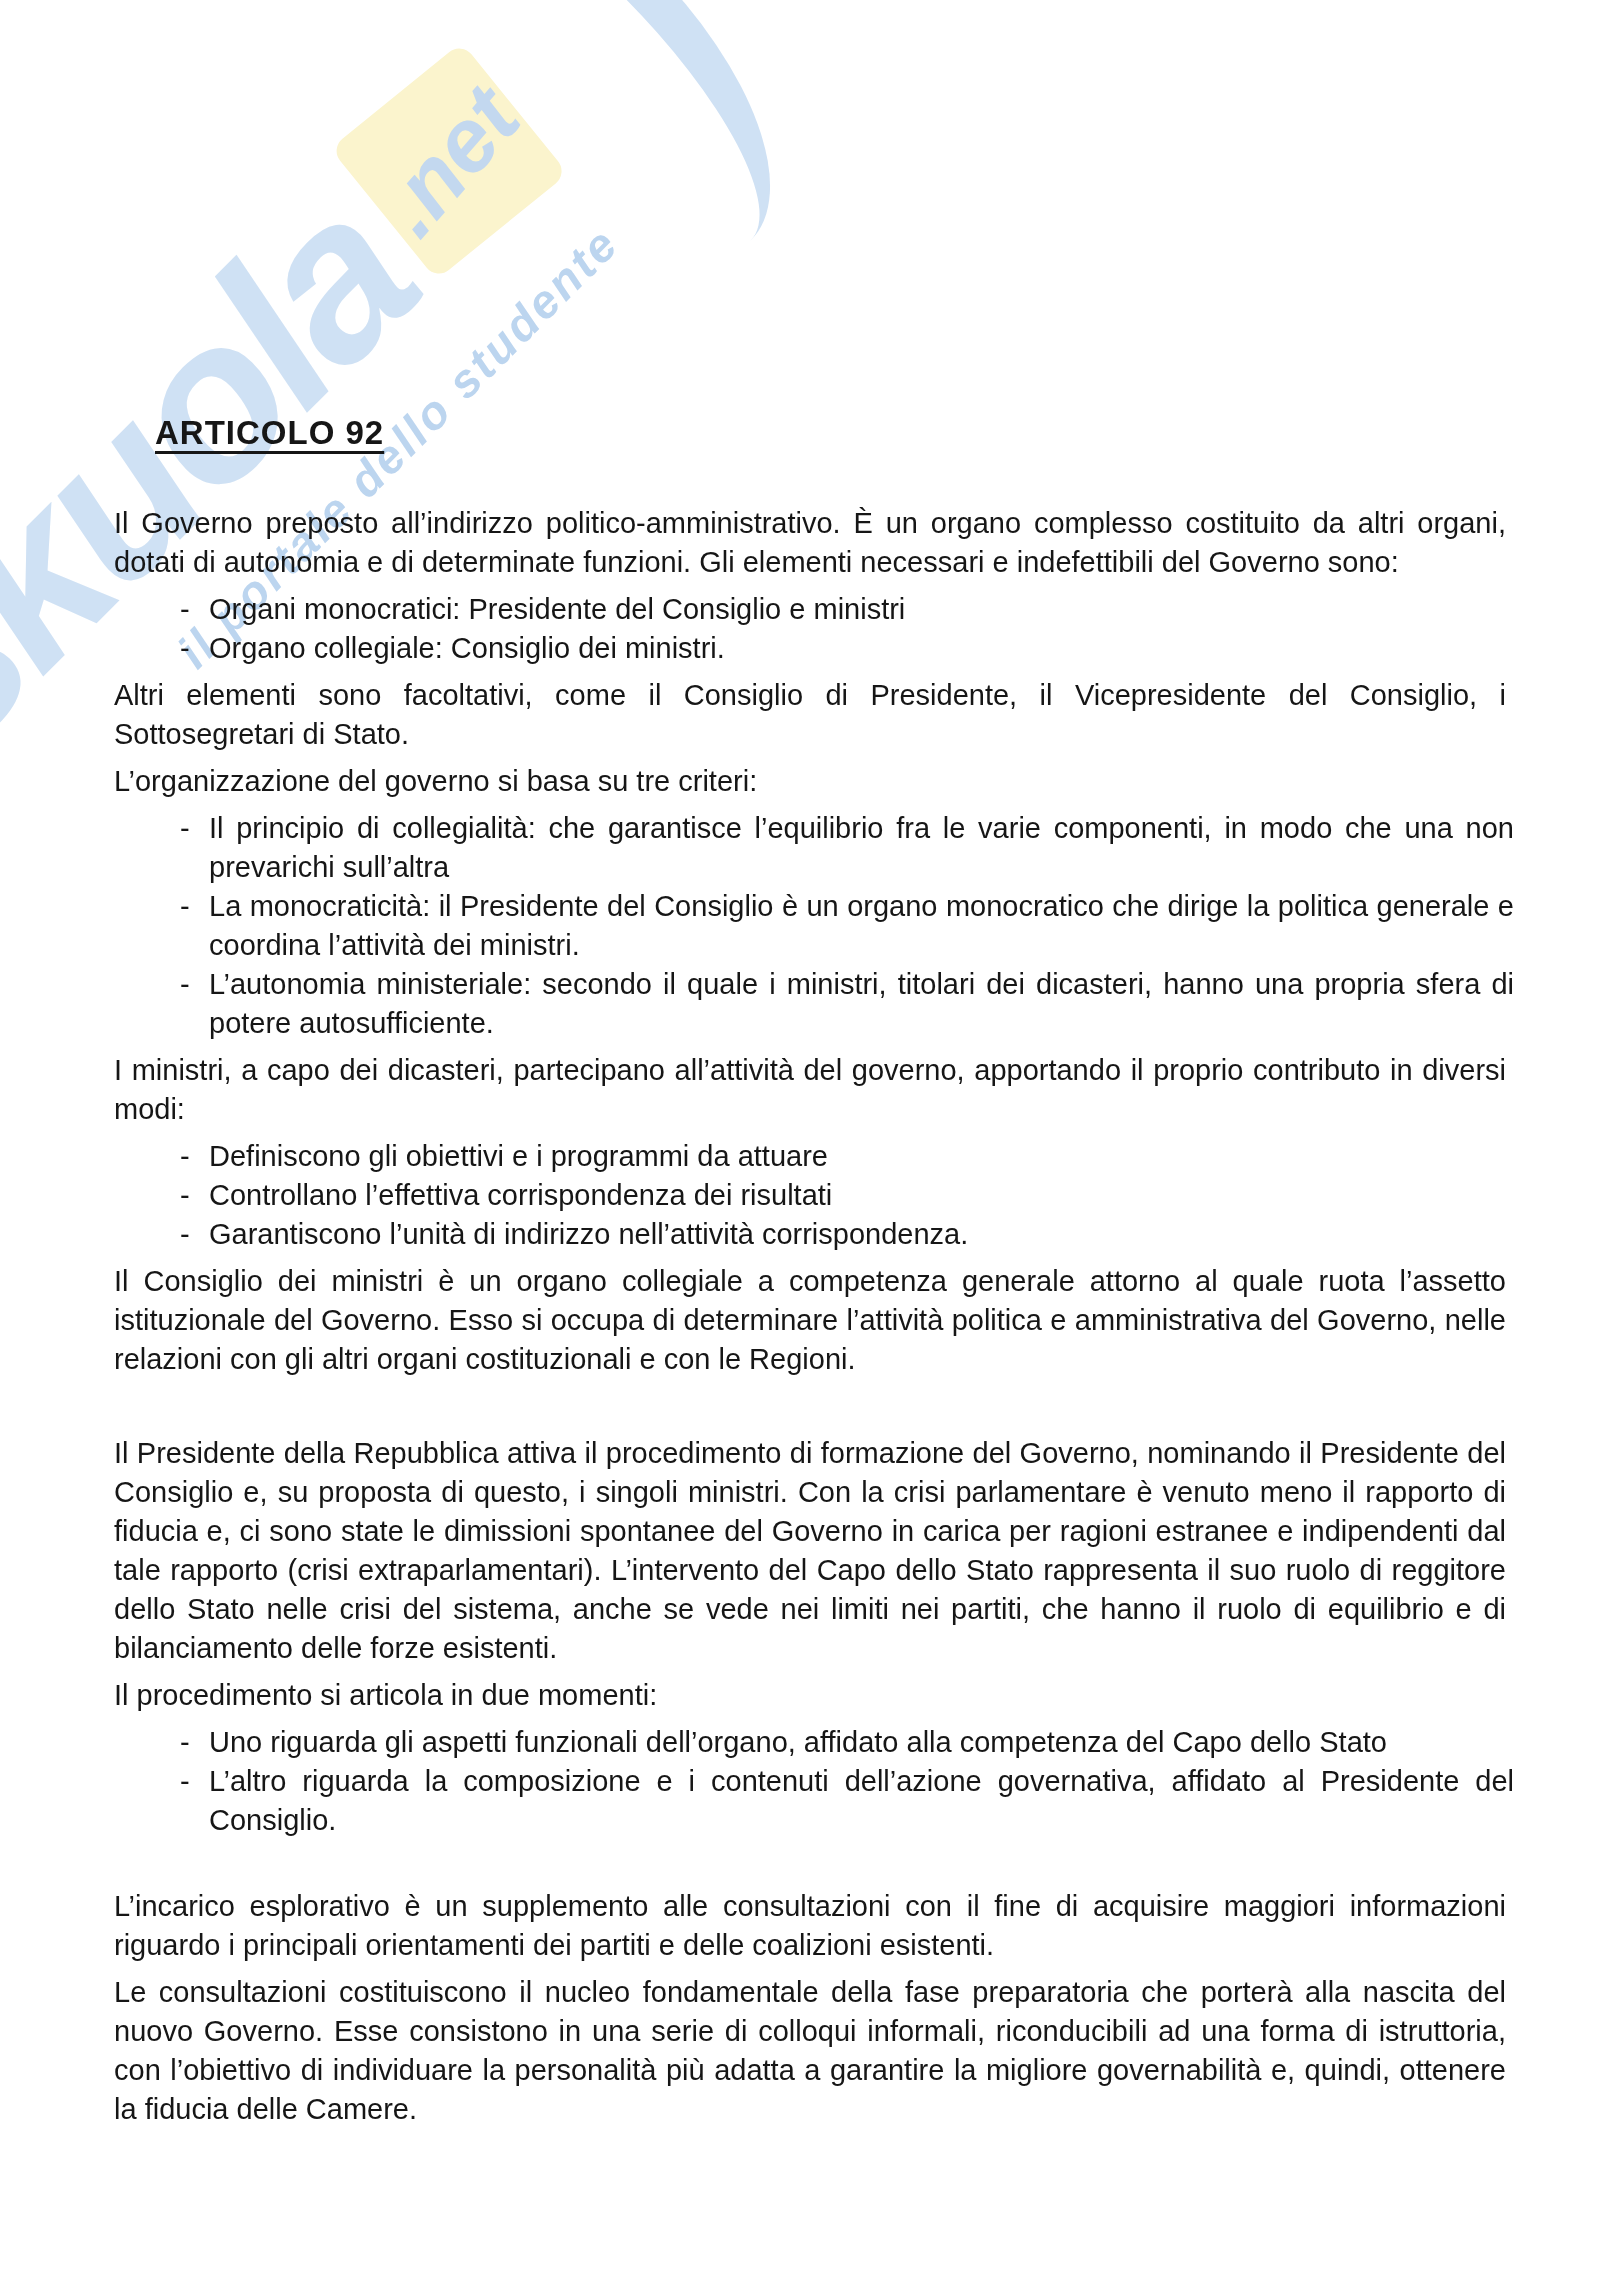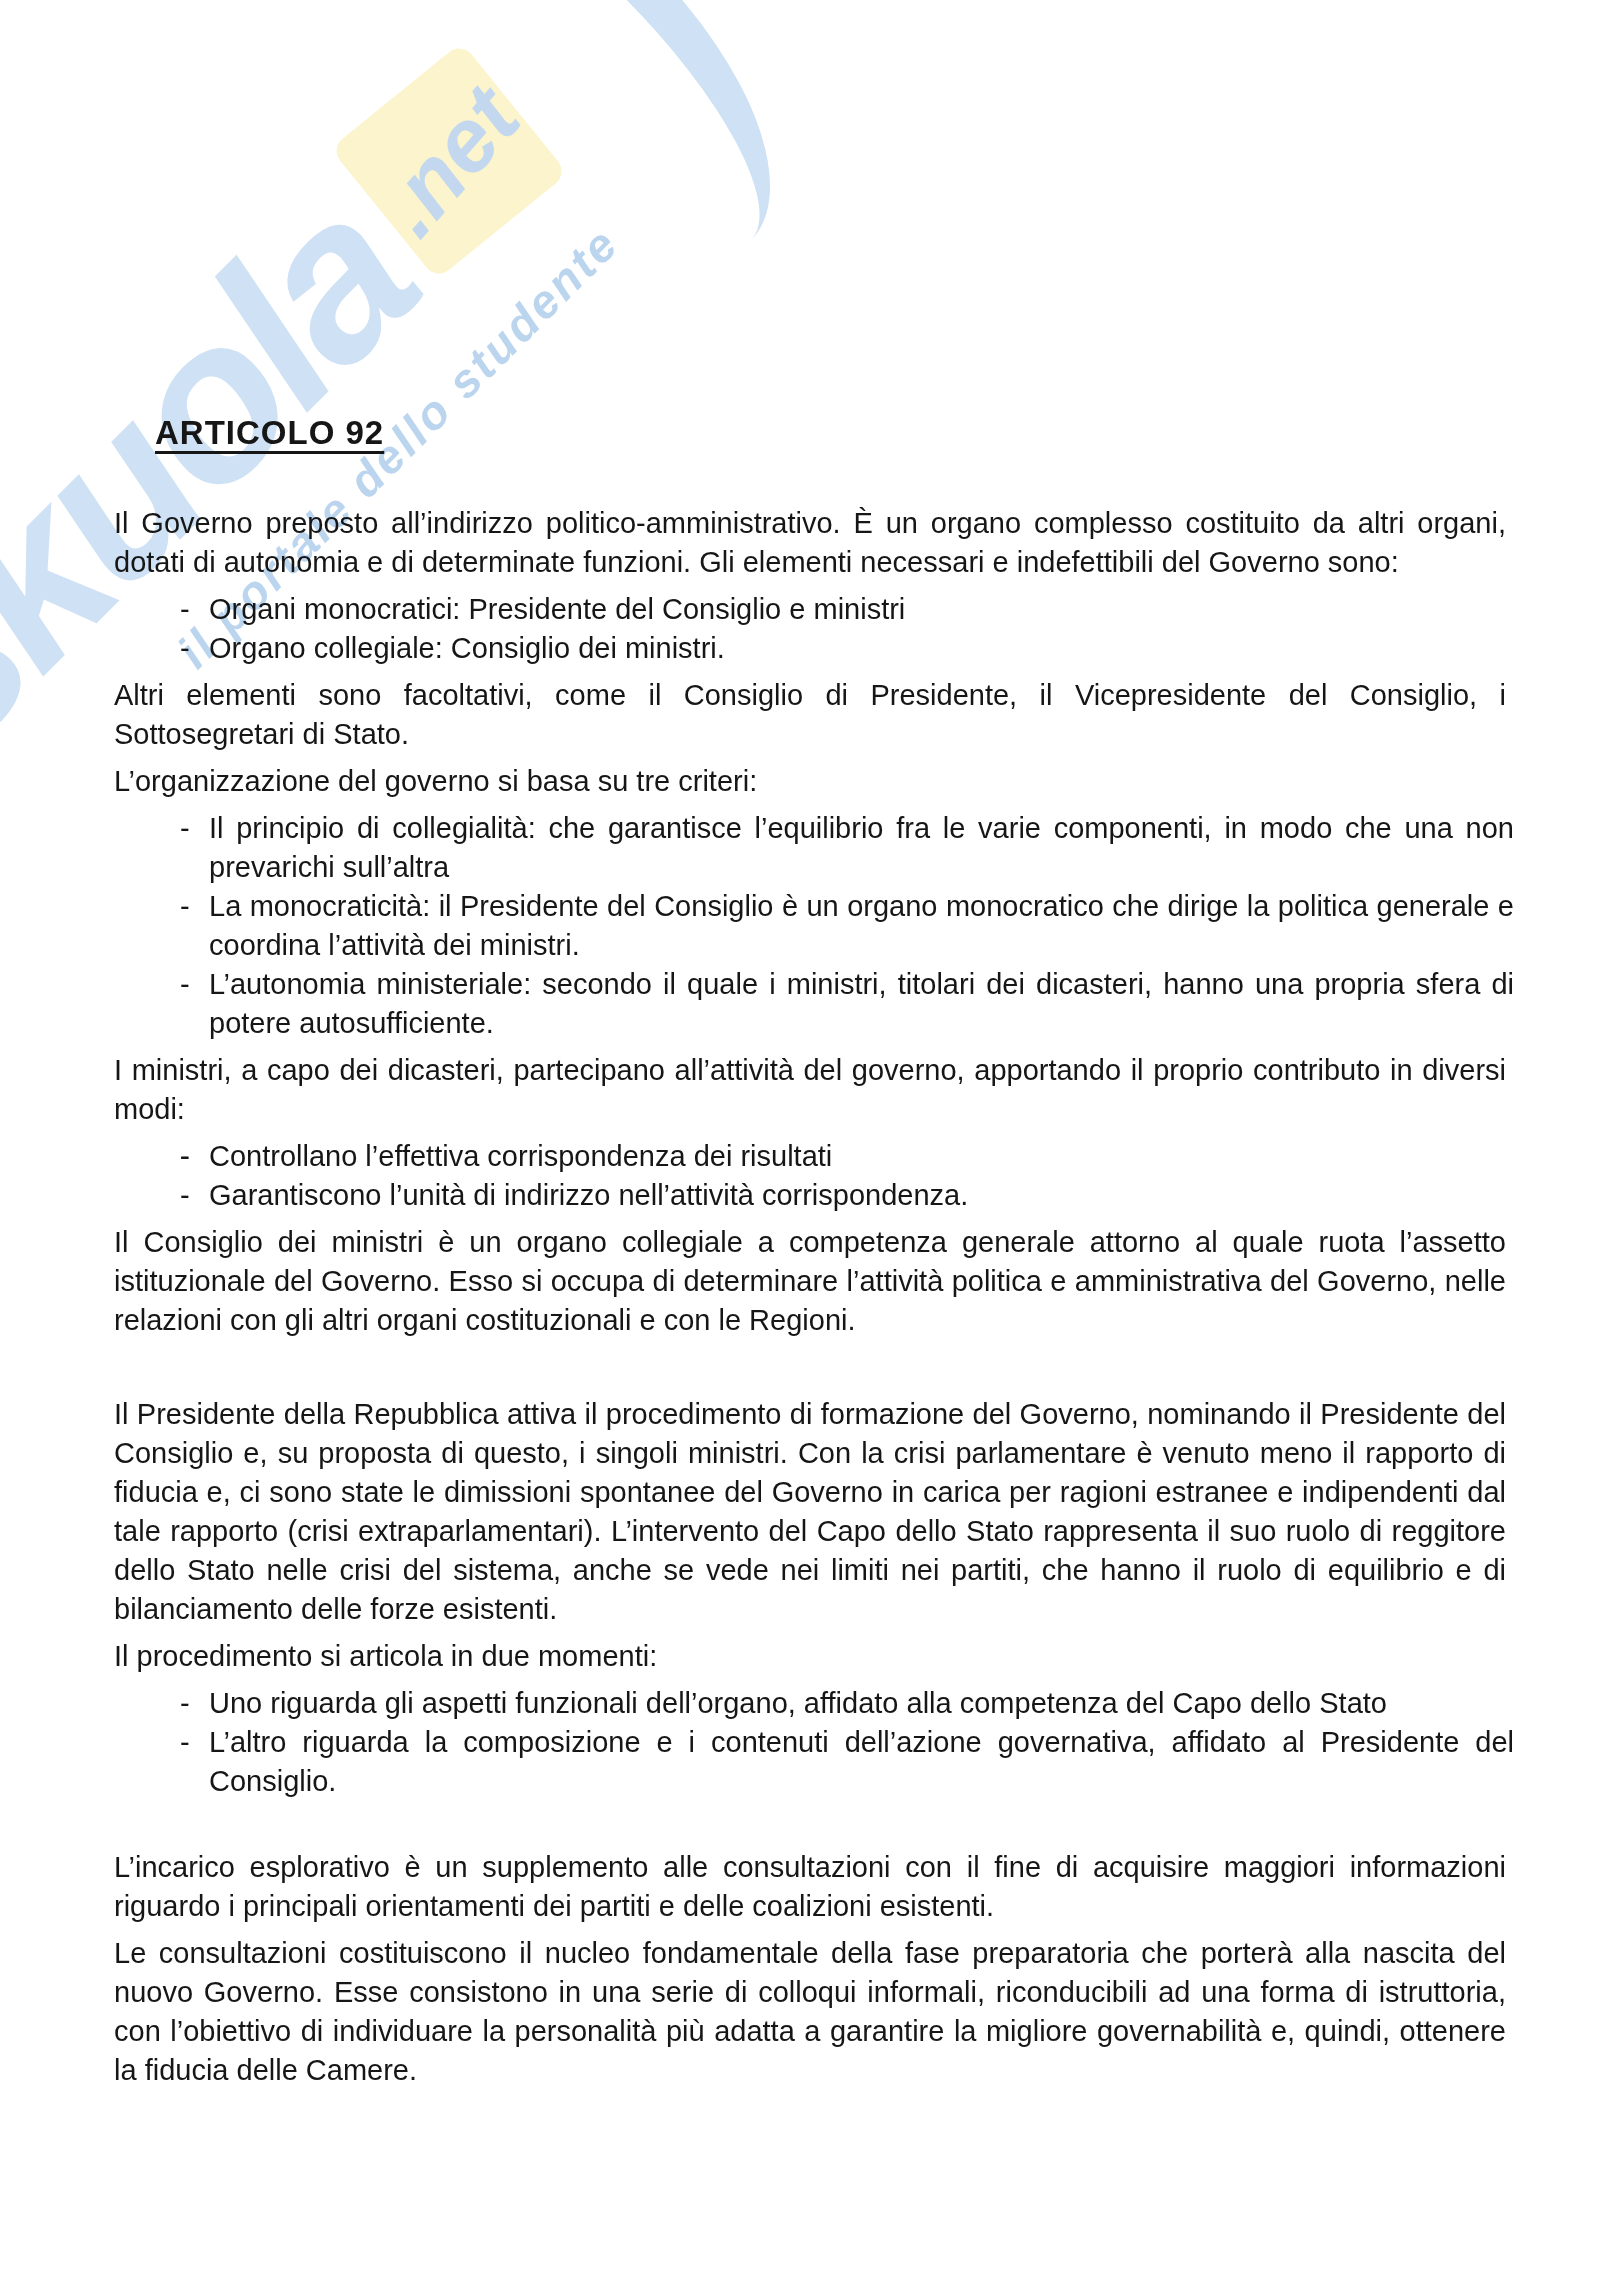--- a/index.html
+++ b/index.html
@@ -153,21 +153,21 @@
         </ul>
         <p>Altri elementi sono facoltativi, come il Consiglio di Presidente, il Vicepresidente del Consiglio, i Sottosegretari di Stato.</p>
         <p>L’organizzazione del governo si basa su tre criteri:</p>
         <ul>
           <li><span class="marker">-</span><span>Il principio di collegialità: che garantisce l’equilibrio fra le varie componenti, in modo che una non prevarichi sull’altra</span></li>
           <li><span class="marker">-</span><span>La monocraticità: il Presidente del Consiglio è un organo monocratico che dirige la politica generale e coordina l’attività dei ministri.</span></li>
           <li><span class="marker">-</span><span>L’autonomia ministeriale: secondo il quale i ministri, titolari dei dicasteri, hanno una propria sfera di potere autosufficiente.</span></li>
         </ul>
         <p>I ministri, a capo dei dicasteri, partecipano all’attività del governo, apportando il proprio contributo in diversi modi:</p>
         <ul>
-          <li><span class="marker">-</span></li>
+          <li><span class="marker">-</span><span>Definiscono gli obiettivi e i programmi da attuare</span></li>
           <li><span class="marker">-</span><span>Controllano l’effettiva corrispondenza dei risultati</span></li>
           <li><span class="marker">-</span><span>Garantiscono l’unità di indirizzo nell’attività corrispondenza.</span></li>
         </ul>
         <p>Il Consiglio dei ministri è un organo collegiale a competenza generale attorno al quale ruota l’assetto istituzionale del Governo. Esso si occupa di determinare l’attività politica e amministrativa del Governo, nelle relazioni con gli altri organi costituzionali e con le Regioni.</p>
         <div class="spacer"></div>
         <p>Il Presidente della Repubblica attiva il procedimento di formazione del Governo, nominando il Presidente del Consiglio e, su proposta di questo, i singoli ministri. Con la crisi parlamentare è venuto meno il rapporto di fiducia e, ci sono state le dimissioni spontanee del Governo in carica per ragioni estranee e indipendenti dal tale rapporto (crisi extraparlamentari). L’intervento del Capo dello Stato rappresenta il suo ruolo di reggitore dello Stato nelle crisi del sistema, anche se vede nei limiti nei partiti, che hanno il ruolo di equilibrio e di bilanciamento delle forze esistenti.</p>
         <p>Il procedimento si articola in due momenti:</p>
         <ul>
           <li><span class="marker">-</span><span>Uno riguarda gli aspetti funzionali dell’organo, affidato alla competenza del Capo dello Stato</span></li>
           <li><span class="marker">-</span><span>L’altro riguarda la composizione e i contenuti dell’azione governativa, affidato al Presidente del Consiglio.</span></li>

